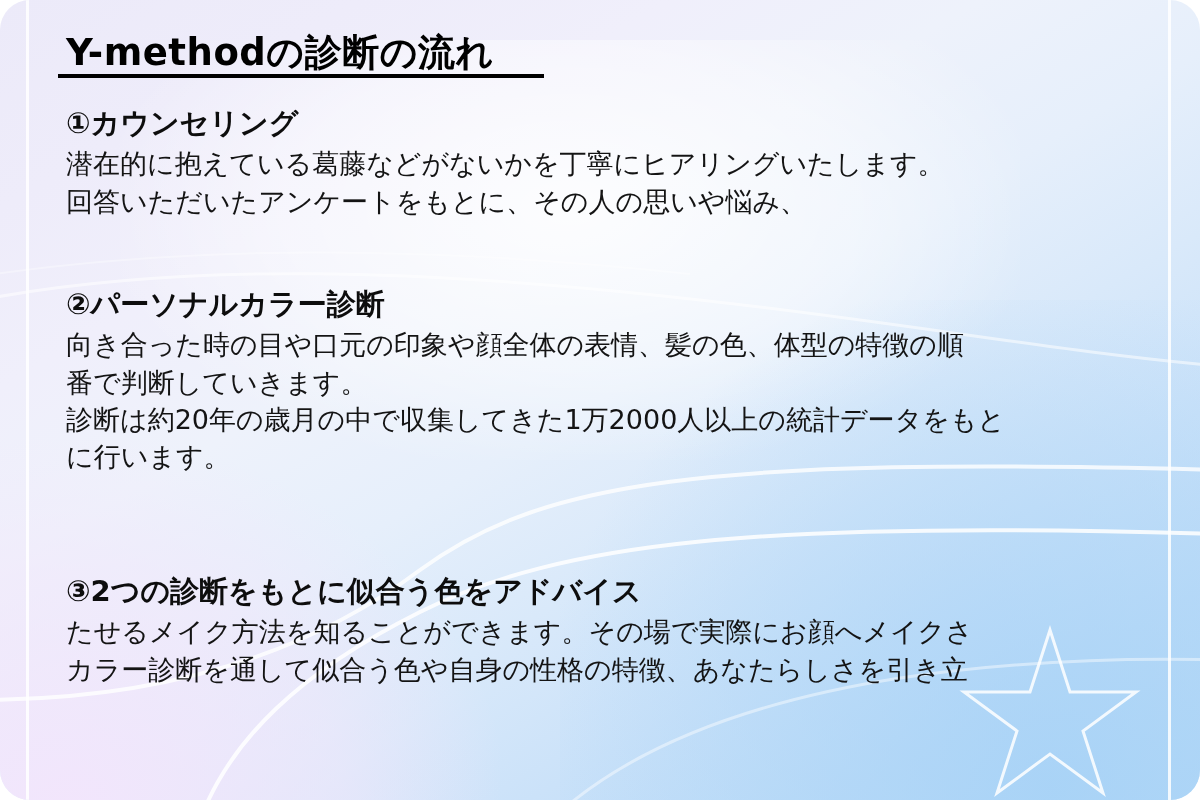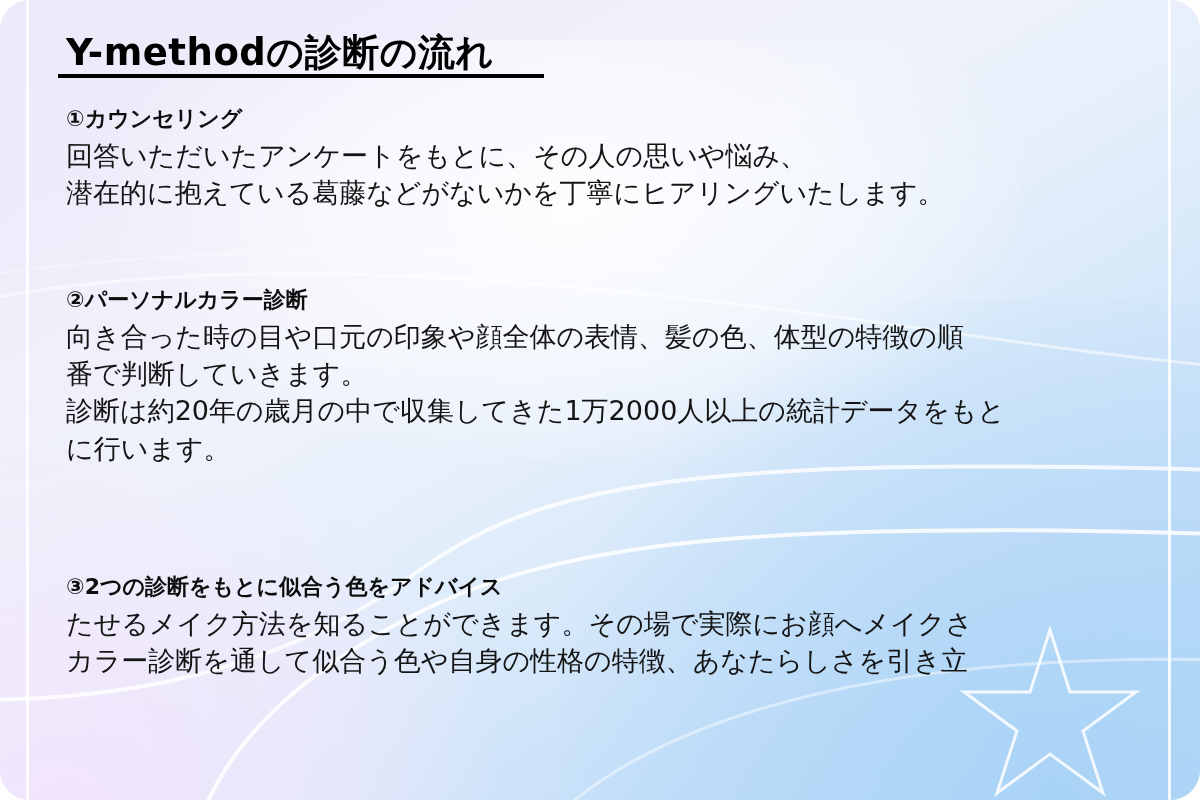--- a/index.html
+++ b/index.html
@@ -120,21 +120,21 @@
   .section {
     position: absolute;
     left: 66px;
     width: 1090px;
   }
   #section-1 { top: 106px; }
   #section-2 { top: 287px; }
   #section-3 { top: 546px; margin-top: 28px; }
 
   .section-heading {
-    font-size: 22px;
+    font-size: 29px;
     font-weight: bold;
     color: #0d0d0d;
     line-height: 1.22;
     margin: 0 0 4px 0;
     white-space: nowrap;
   }
   .section-body {
     font-size: 27px;
     font-weight: normal;
     color: #141414;
@@ -171,22 +171,22 @@
   </svg>
 
   <div id="content">
 
     <div class="slide-title">Y-methodの診断の流れ</div>
     <div class="title-underline"></div>
 
     <div class="section" id="section-1">
       <div class="section-heading">①カウンセリング</div>
       <div class="section-body">
+        <span class="ln">潜在的に抱えている葛藤などがないかを丁寧にヒアリングいたします。</span>
         <span class="ln">回答いただいたアンケートをもとに、その人の思いや悩み、</span>
-        <span class="ln">潜在的に抱えている葛藤などがないかを丁寧にヒアリングいたします。</span>
       </div>
     </div>
 
     <div class="section" id="section-2">
       <div class="section-heading">②パーソナルカラー診断</div>
       <div class="section-body">
         <span class="ln">向き合った時の目や口元の印象や顔全体の表情、髪の色、体型の特徴の順</span>
         <span class="ln">番で判断していきます。</span>
         <span class="ln">診断は約20年の歳月の中で収集してきた1万2000人以上の統計データをもと</span>
         <span class="ln">に行います。</span>

